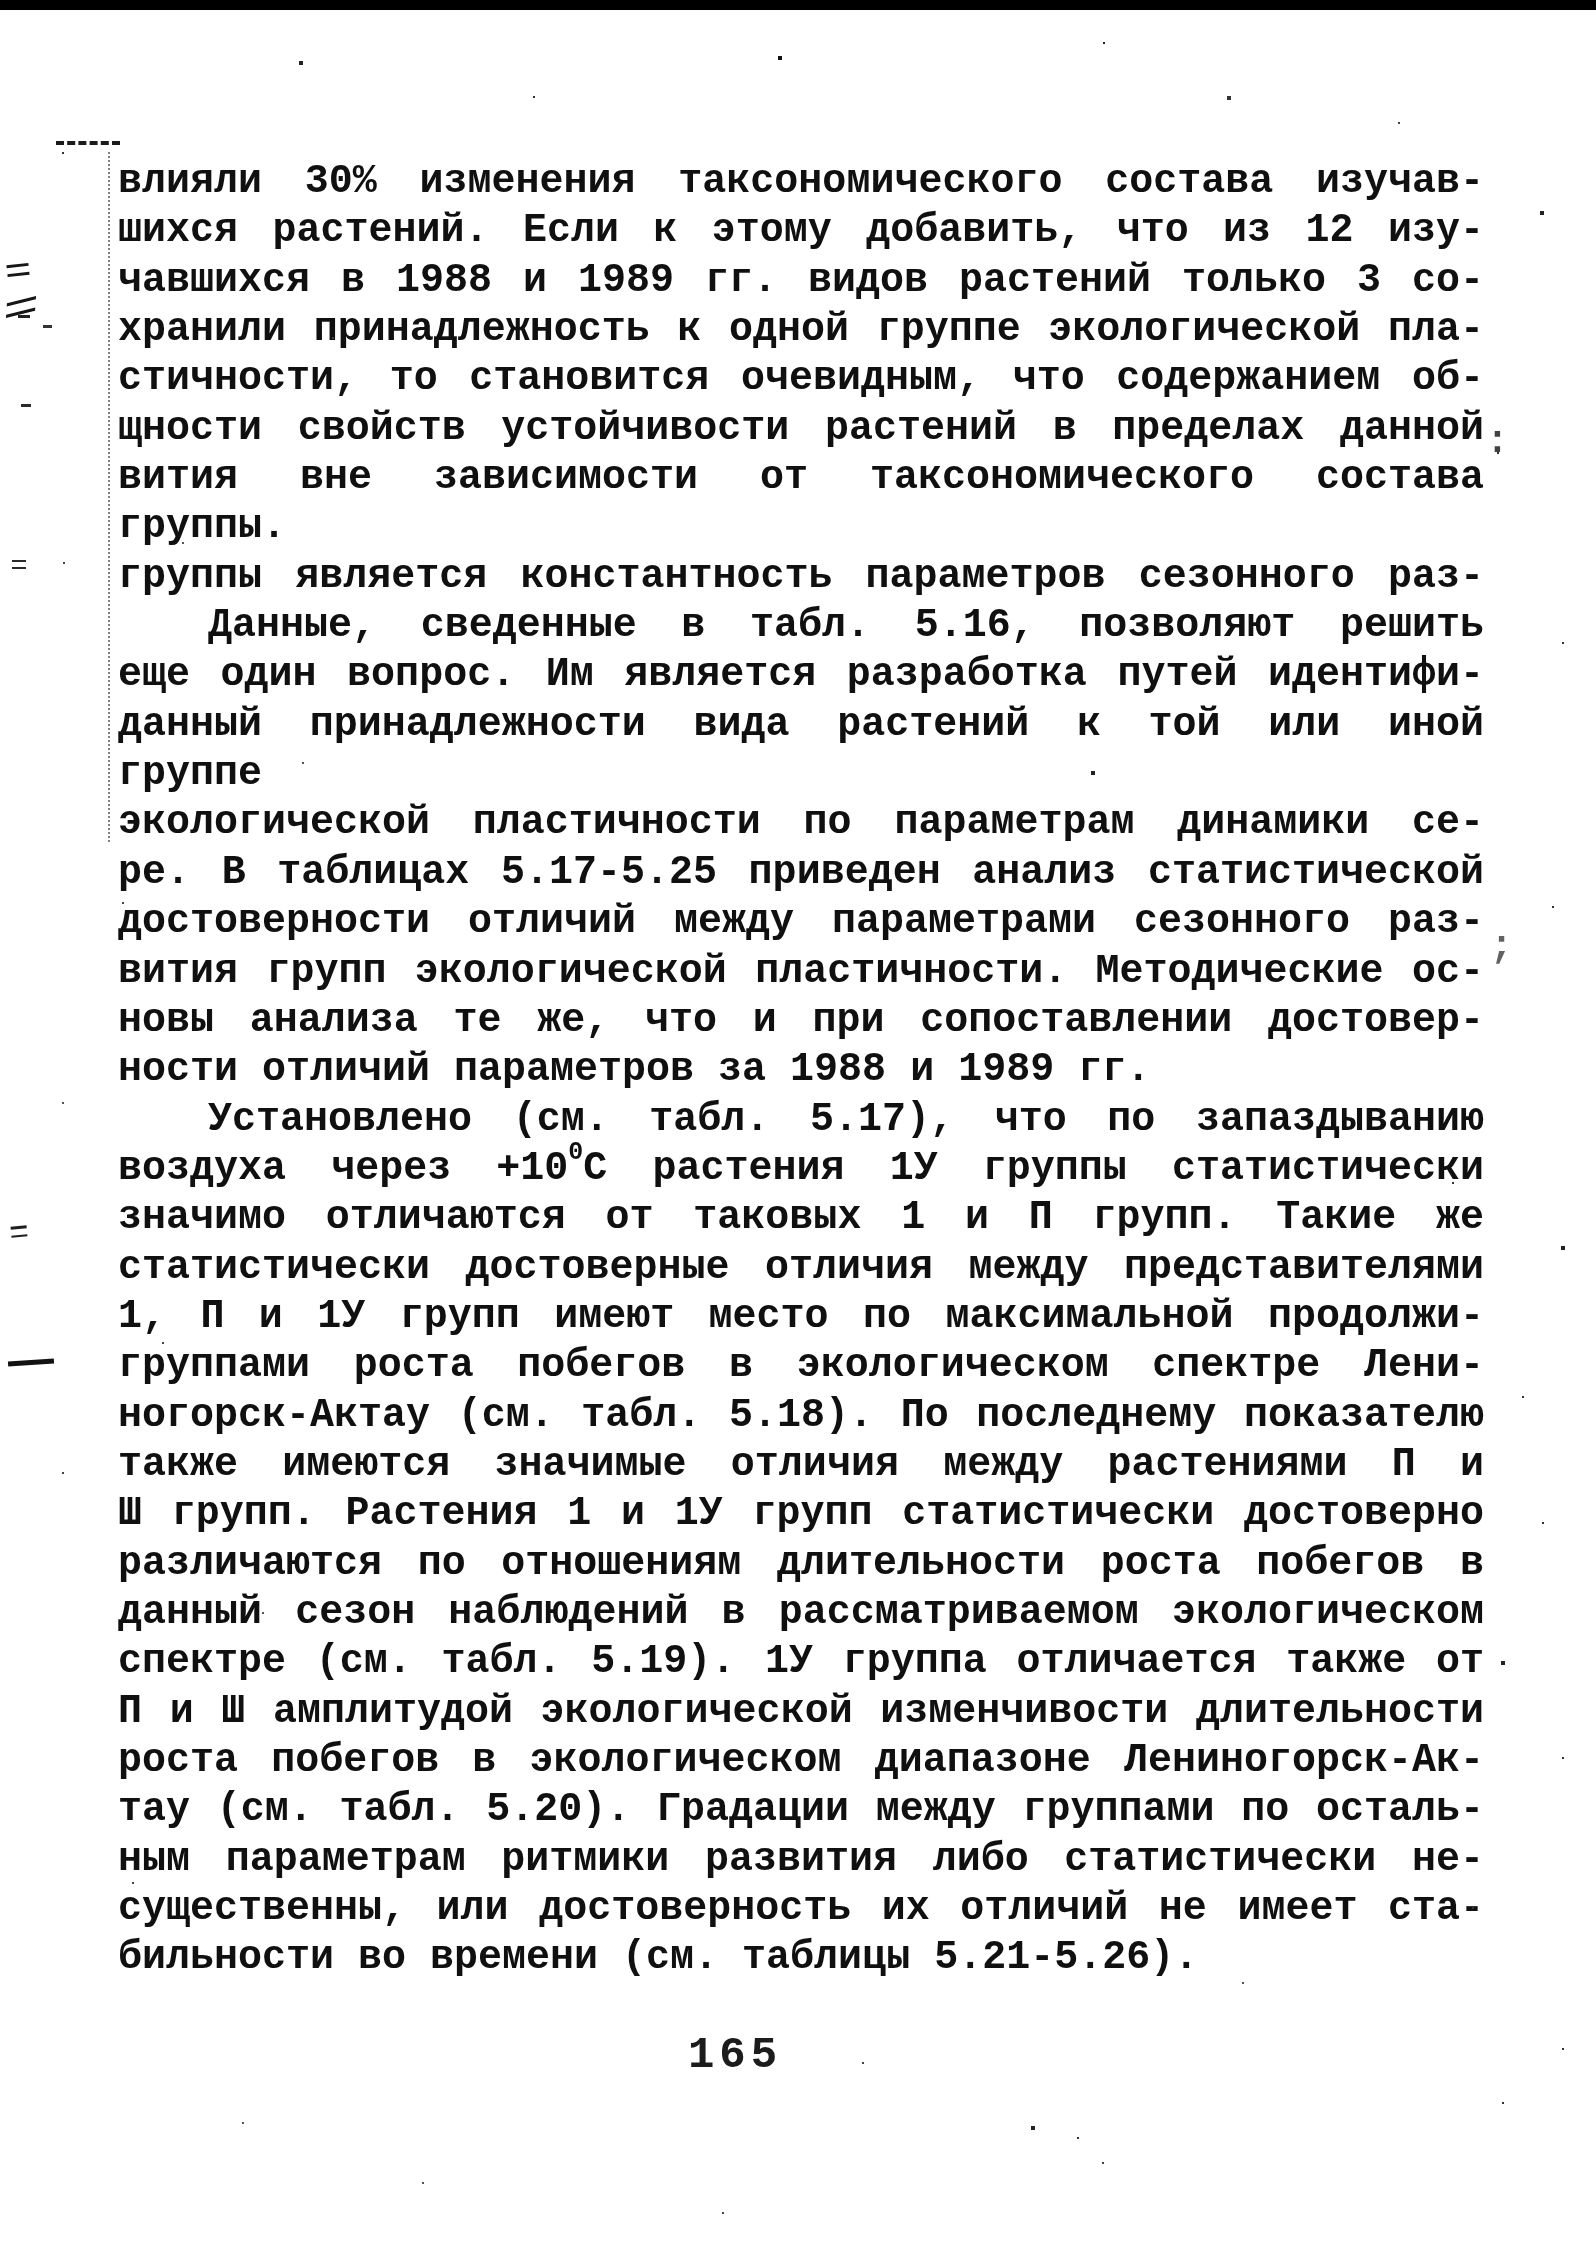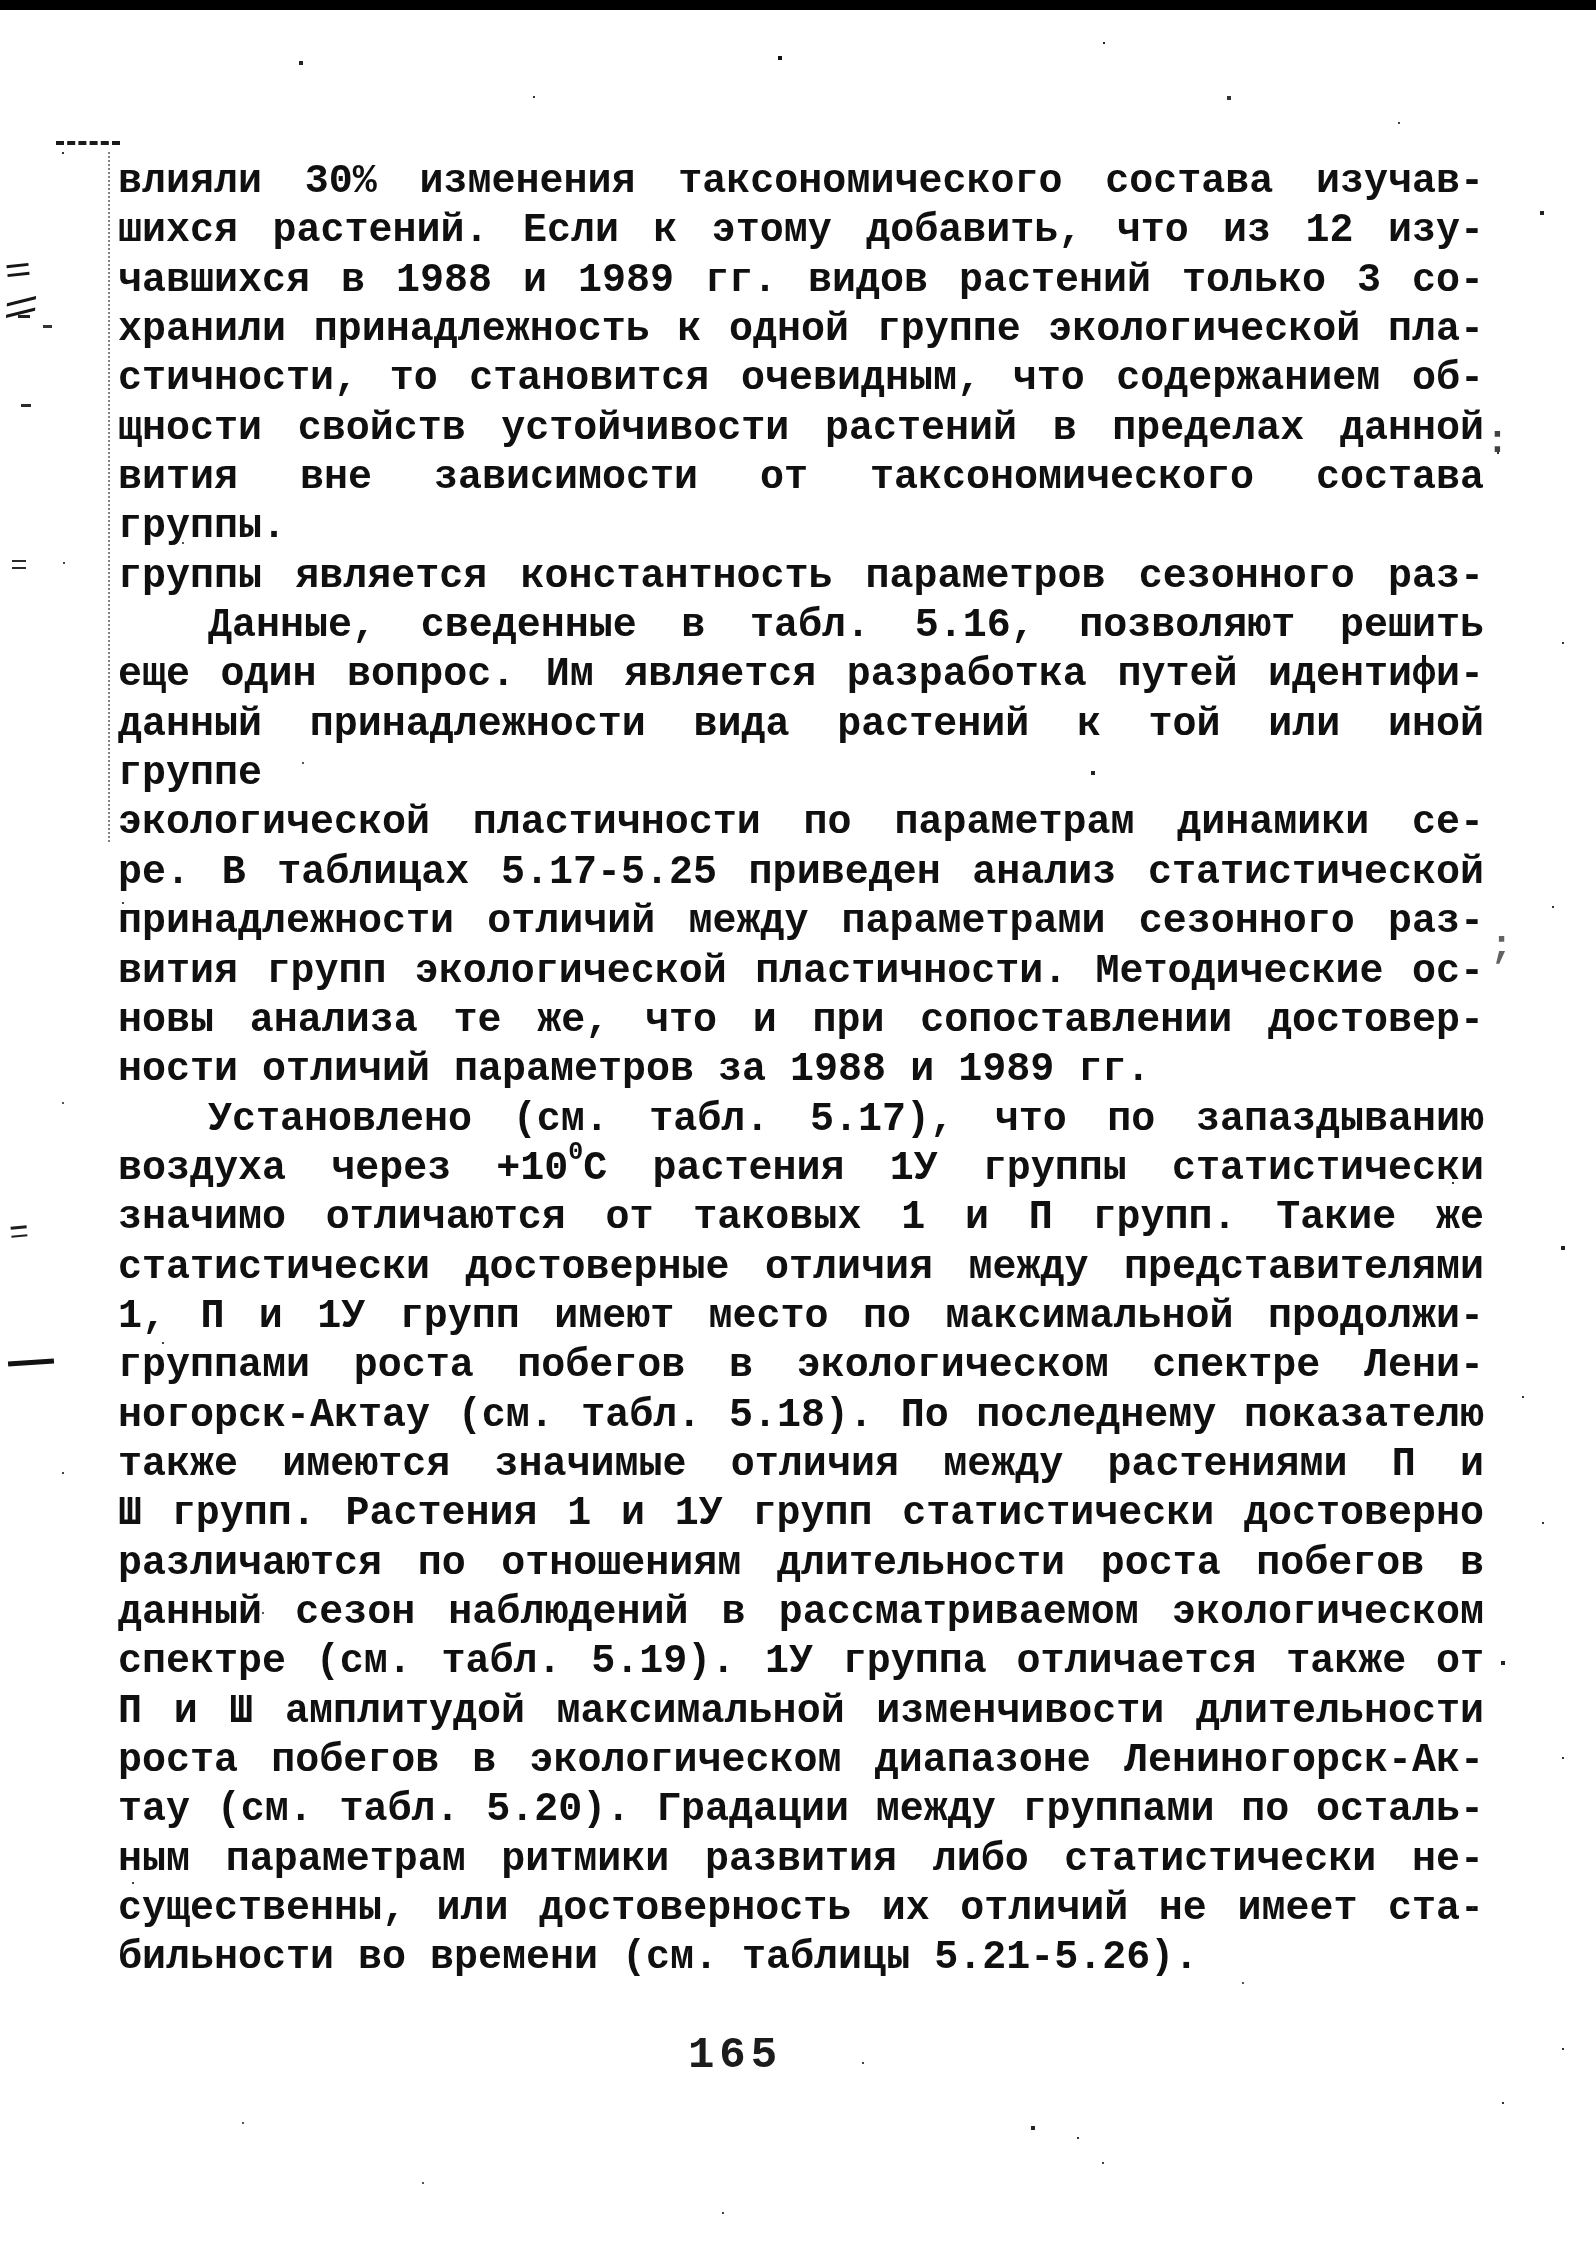--- a/index.html
+++ b/index.html
@@ -106,37 +106,37 @@
     <div class="line">хранили принадлежность к одной группе экологической пла-</div>
     <div class="line">стичности, то становится очевидным, что содержанием об-</div>
     <div class="line">щности свойств устойчивости растений в пределах данной</div>
     <div class="line last">вития вне зависимости от таксономического состава группы.</div>
     <div class="line">группы является константность параметров сезонного раз-</div>
     <div class="line indent">Данные, сведенные в табл. 5.16, позволяют решить</div>
     <div class="line">еще один вопрос. Им является разработка путей идентифи-</div>
     <div class="line">данный принадлежности вида растений к той или иной группе</div>
     <div class="line">экологической пластичности по параметрам динамики се-</div>
     <div class="line">ре. В таблицах 5.17-5.25 приведен анализ статистической</div>
-    <div class="line">принадлежности отличий между параметрами сезонного раз-</div>
+    <div class="line">достоверности отличий между параметрами сезонного раз-</div>
     <div class="line">вития групп экологической пластичности. Методические ос-</div>
     <div class="line">новы анализа те же, что и при сопоставлении достовер-</div>
     <div class="line last">ности отличий параметров за 1988 и 1989 гг.</div>
     <div class="line indent">Установлено (см. табл. 5.17), что по запаздыванию</div>
     <div class="line">воздуха через +10<sup>0</sup>С растения 1У группы статистически</div>
     <div class="line">значимо отличаются от таковых 1 и П групп. Такие же</div>
     <div class="line">статистически достоверные отличия между представителями</div>
     <div class="line">1, П и 1У групп имеют место по максимальной продолжи-</div>
     <div class="line">группами роста побегов в экологическом спектре Лени-</div>
     <div class="line">ногорск-Актау (см. табл. 5.18). По последнему показателю</div>
     <div class="line">также имеются значимые отличия между растениями П и</div>
     <div class="line">Ш групп. Растения 1 и 1У групп статистически достоверно</div>
     <div class="line">различаются по отношениям длительности роста побегов в</div>
     <div class="line">данный сезон наблюдений в рассматриваемом экологическом</div>
     <div class="line">спектре (см. табл. 5.19). 1У группа отличается также от</div>
-    <div class="line">П и Ш амплитудой максимальной изменчивости длительности</div>
+    <div class="line">П и Ш амплитудой экологической изменчивости длительности</div>
     <div class="line">роста побегов в экологическом диапазоне Лениногорск-Ак-</div>
     <div class="line">тау (см. табл. 5.20). Градации между группами по осталь-</div>
     <div class="line">ным параметрам ритмики развития либо статистически не-</div>
     <div class="line">существенны, или достоверность их отличий не имеет ста-</div>
     <div class="line last">бильности во времени (см. таблицы 5.21-5.26).</div>
   </div>
 
 <div class="page-number">165</div>
 
 <div class="dash-overline"></div>

